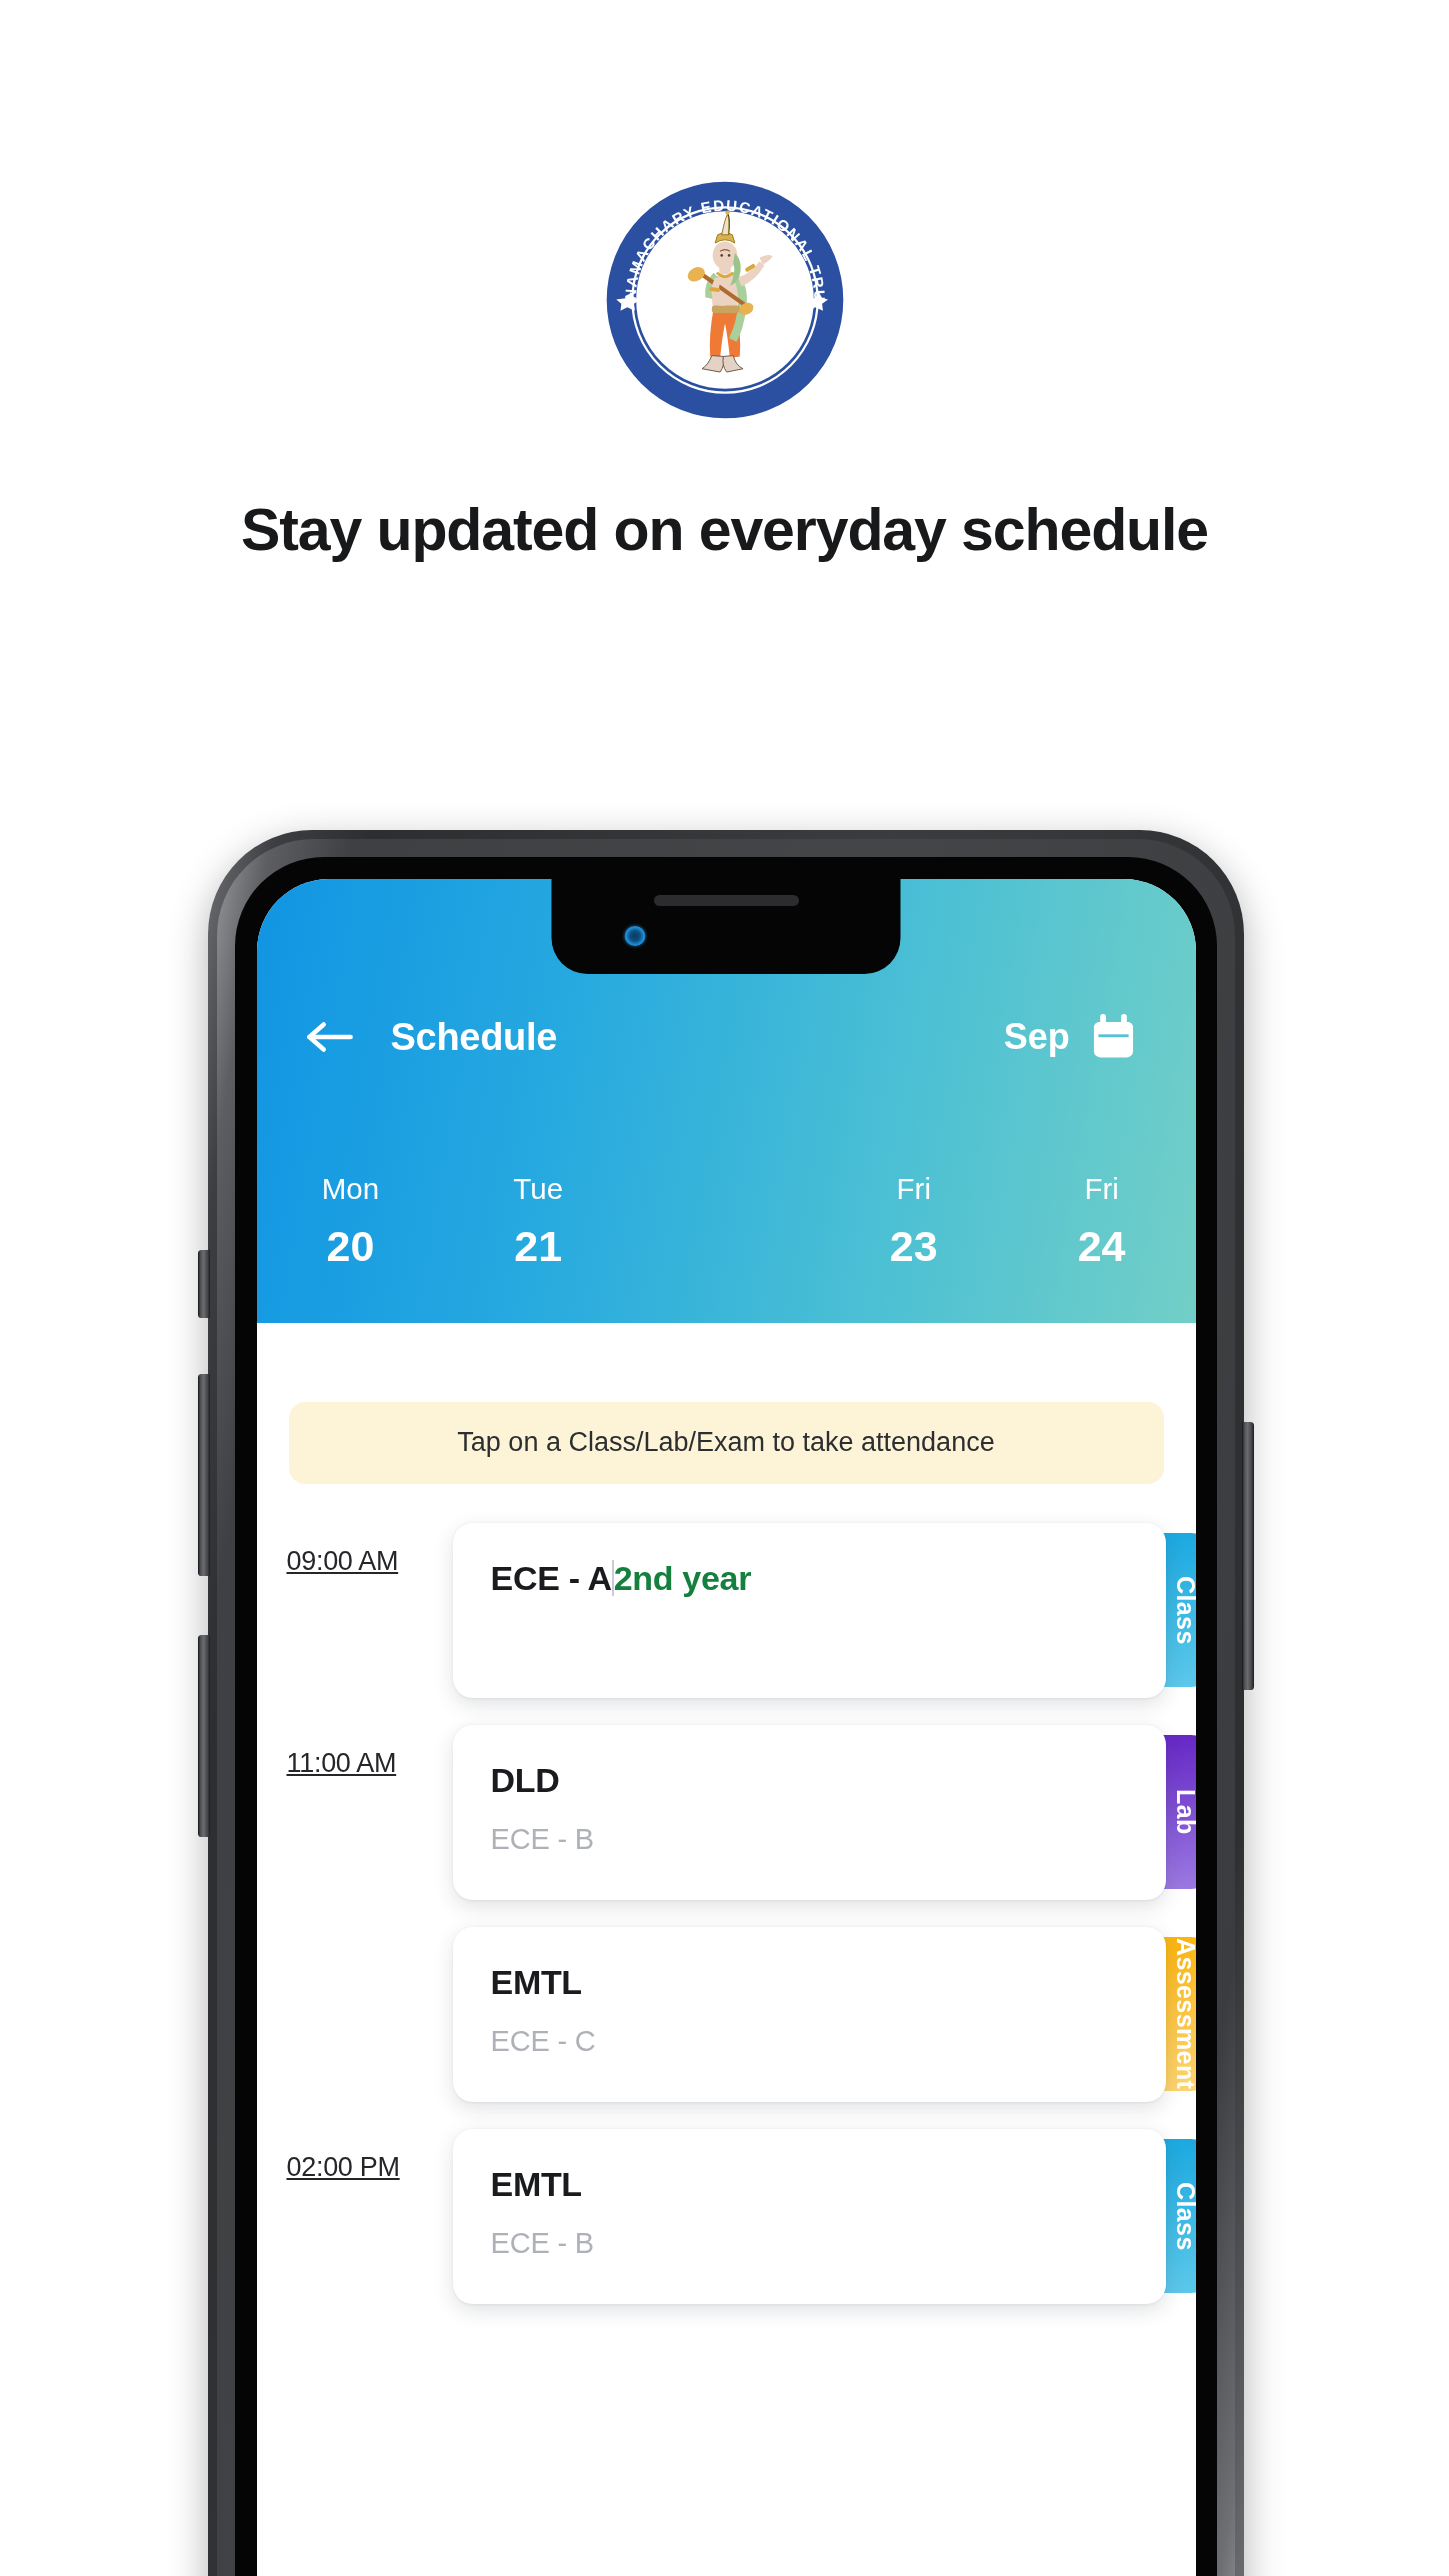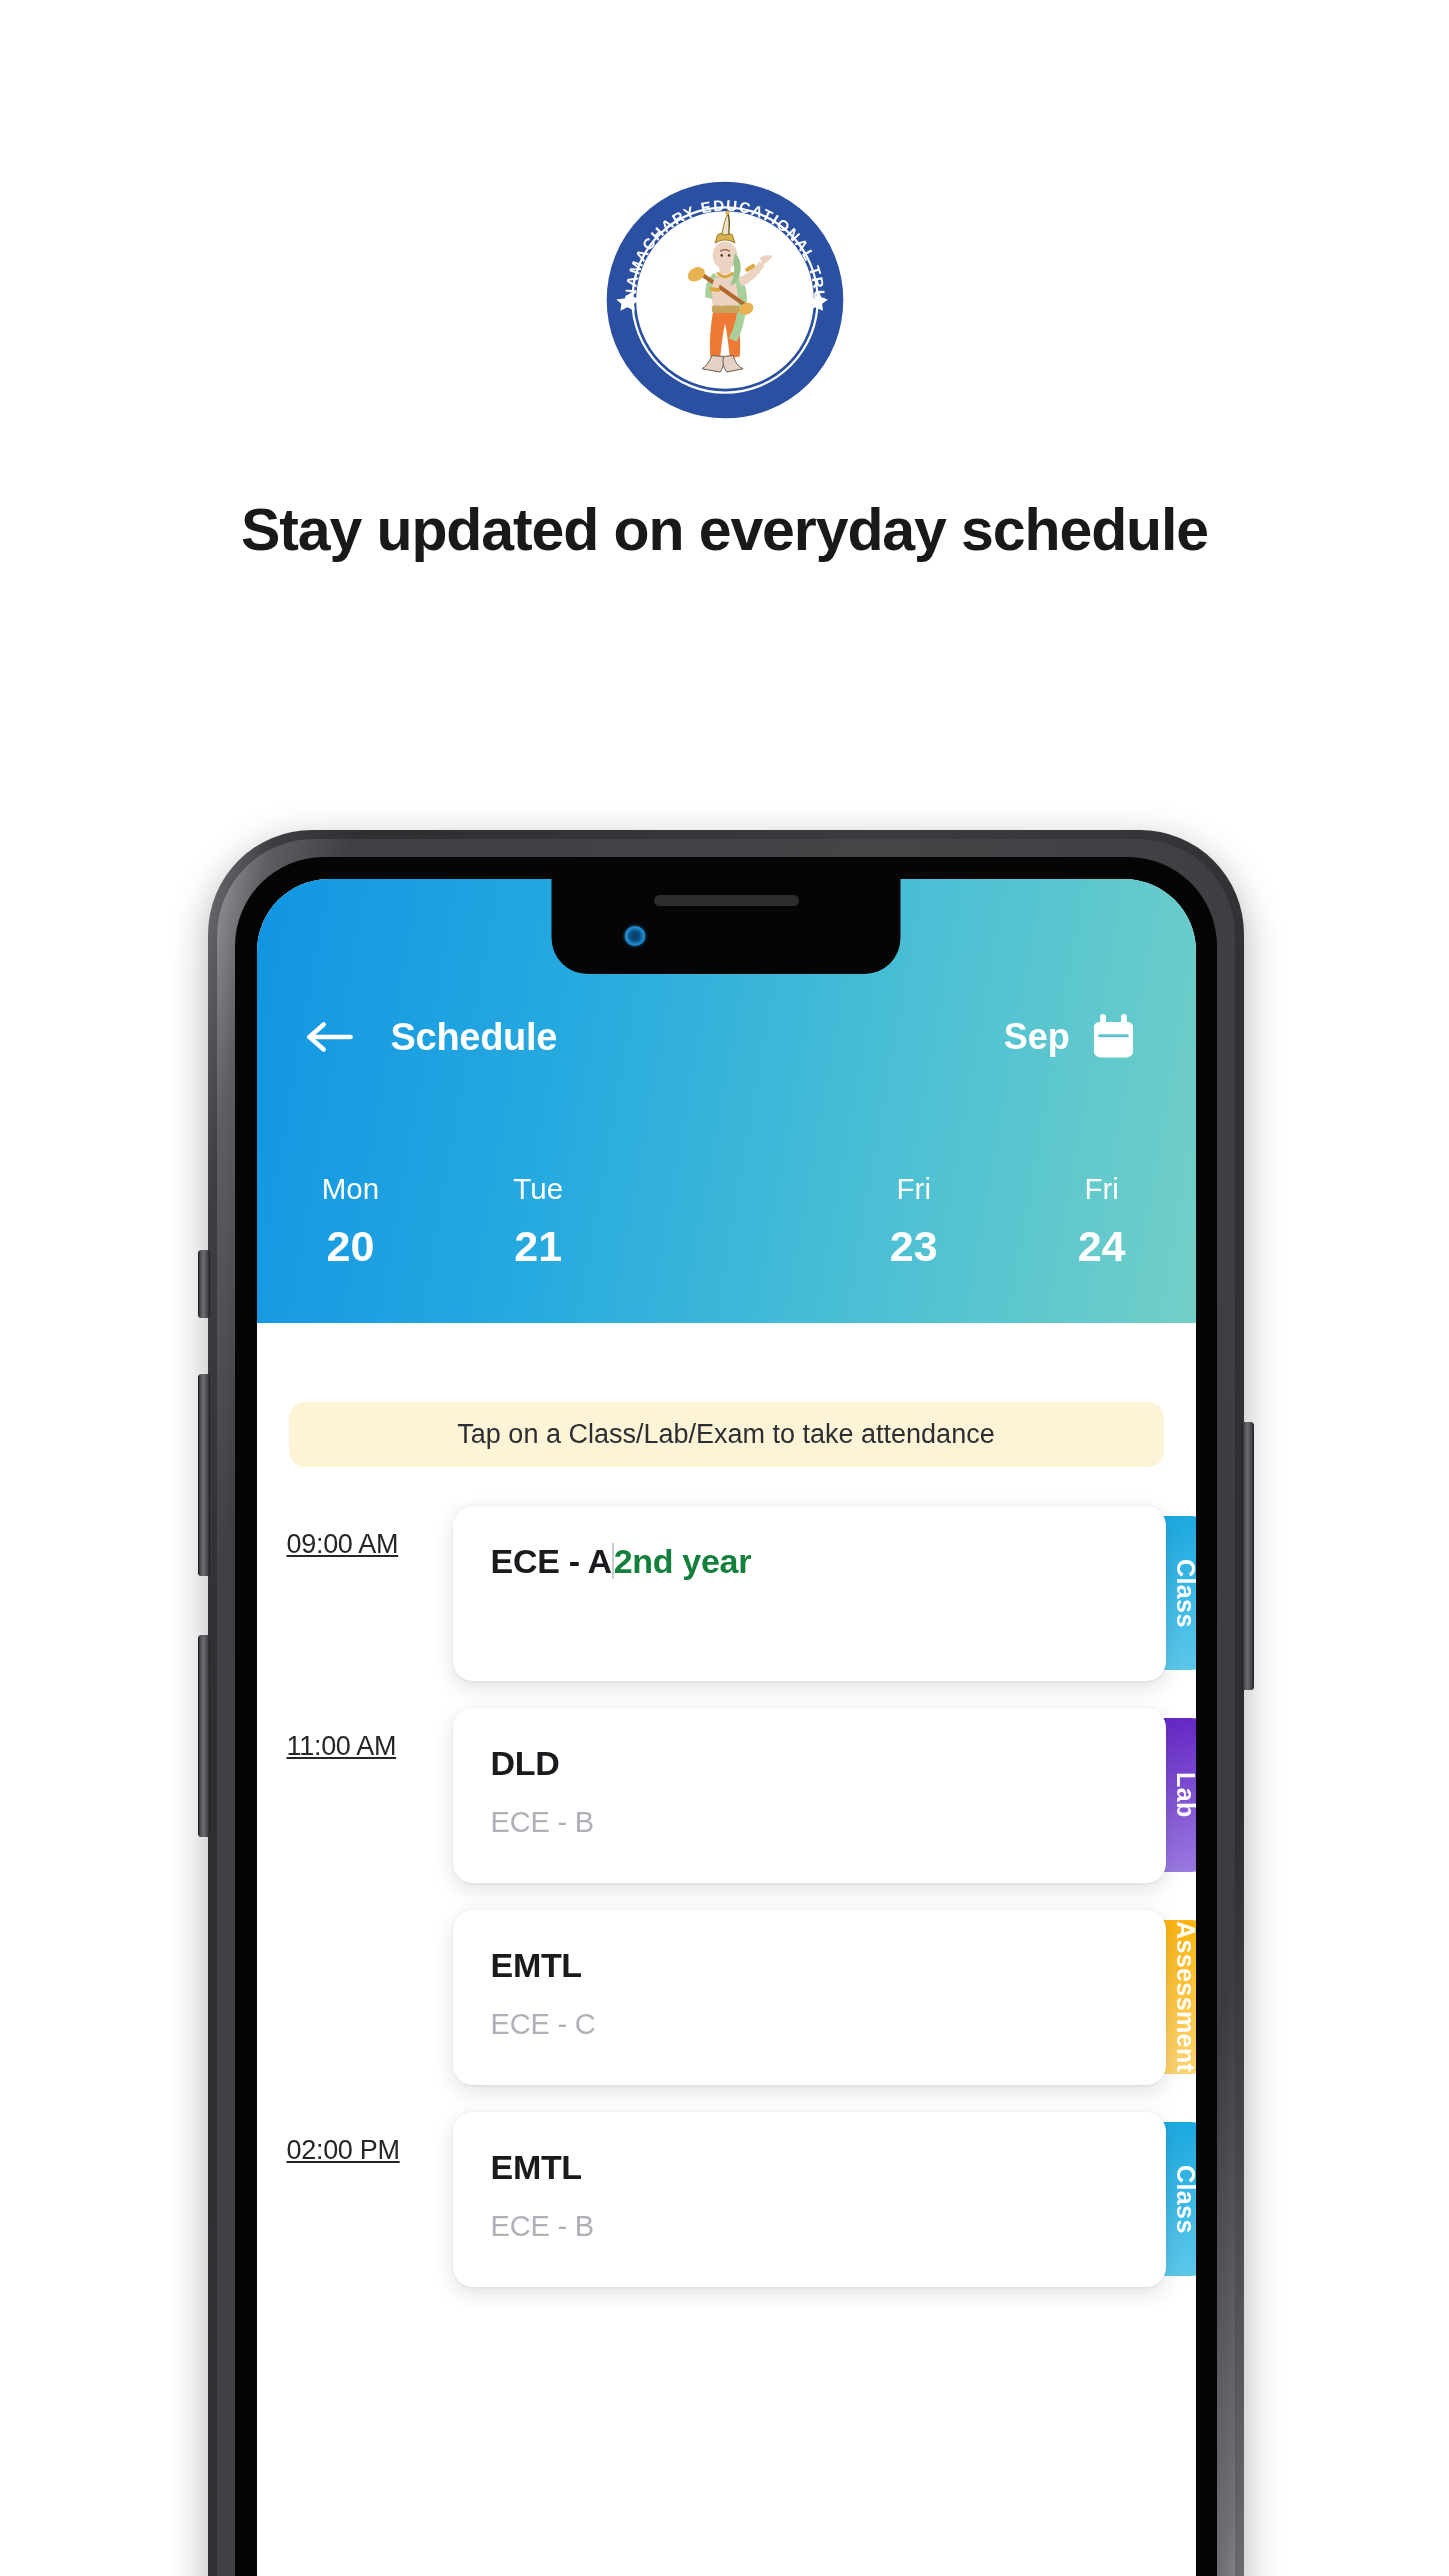--- a/index.html
+++ b/index.html
@@ -225,21 +225,21 @@
     position: absolute;
     left: 0; right: 0;
     top: 444px;
     bottom: 0;
     background: #ffffff;
     z-index: 8;
   }
 
   .hint-banner {
     margin: 79px 32px 0 32px;
-    height: 65px;
+    height: 82px;
     border-radius: 16px;
     background: #fdf4d8;
     display: flex;
     align-items: center;
     justify-content: center;
     font-size: 27px;
     color: #2d2e31;
   }
 
   .schedule-list { margin-top: 39px; }

